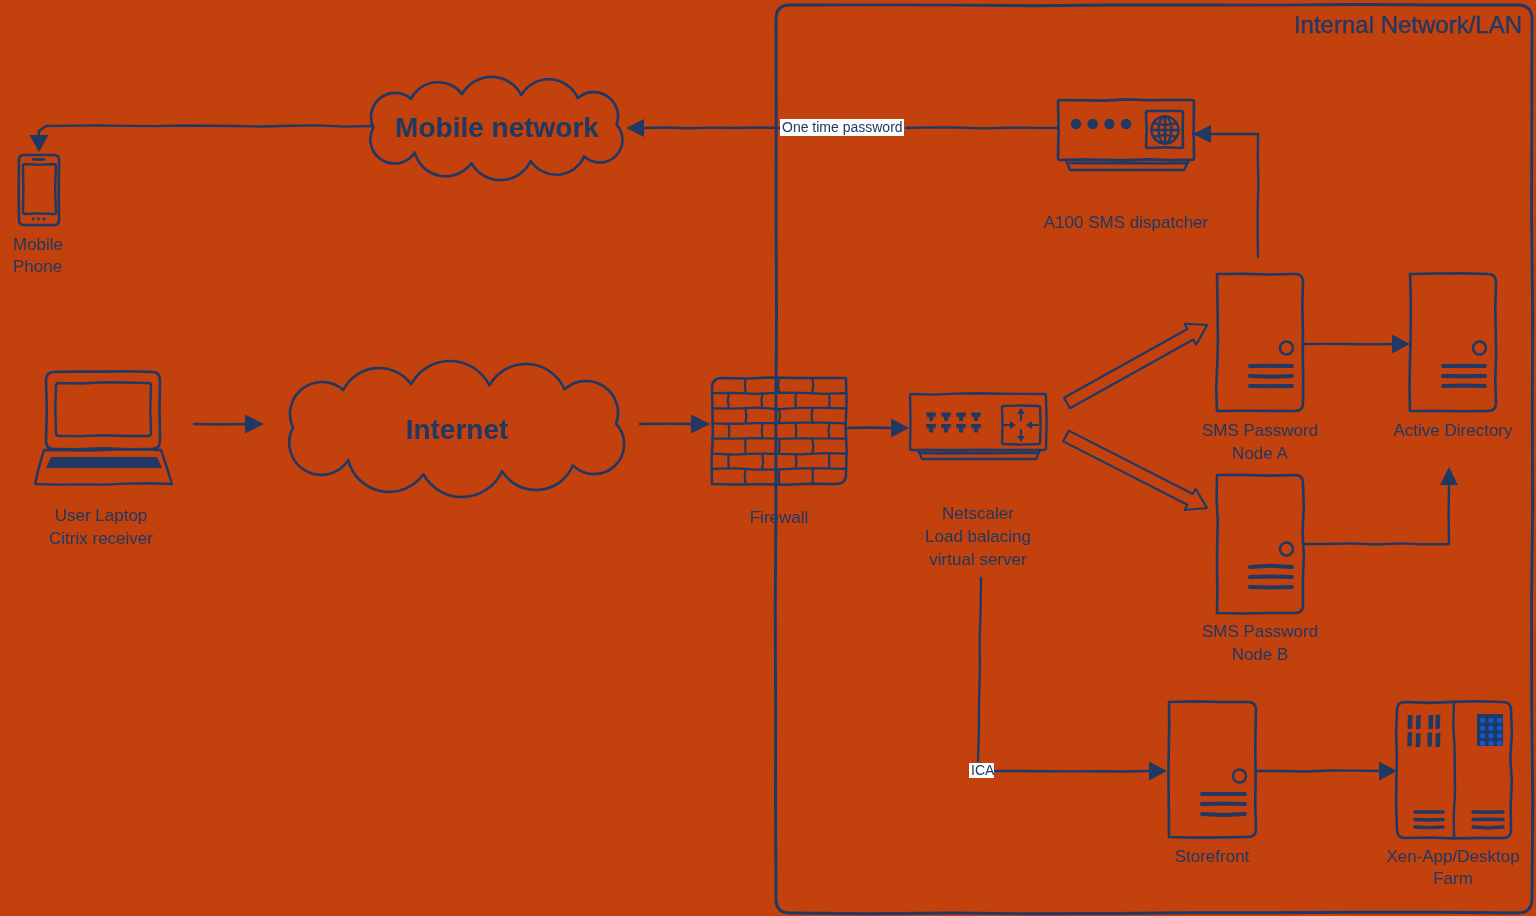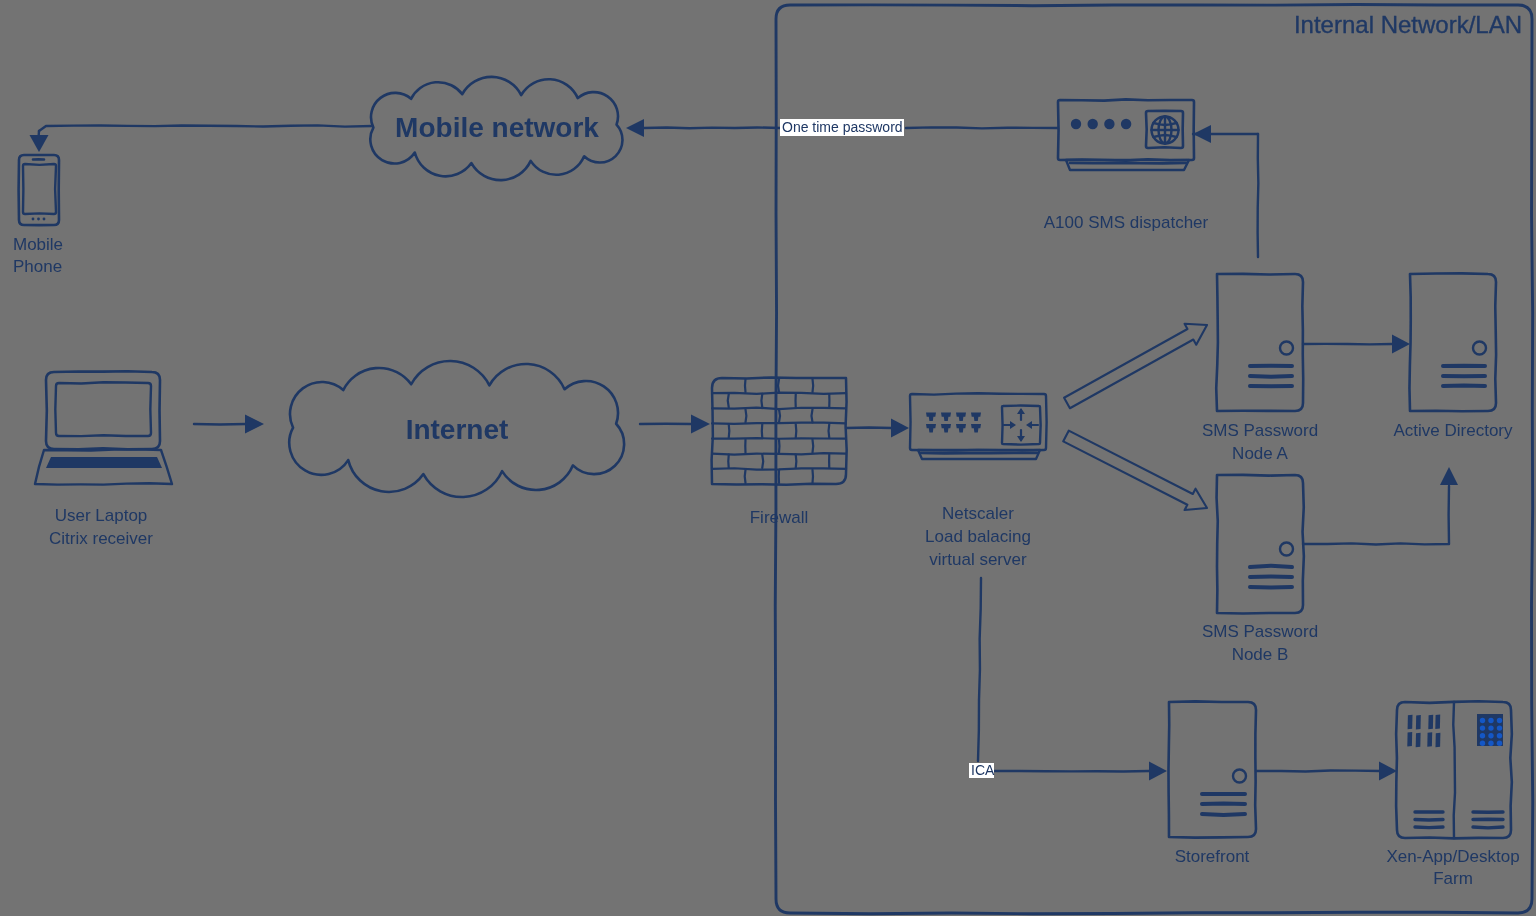--- a/index.html
+++ b/index.html
@@ -1,17 +1,17 @@
 <!DOCTYPE html>
 <html><head>
 <meta charset="utf-8">
 <style>
   html,body{margin:0;padding:0;background:#ffffff;}
   body{width:1536px;height:916px;overflow:hidden;font-family:"Liberation Sans",sans-serif;}
-  #stage{position:relative;width:1536px;height:916px;background:#737373;}
+  #stage{position:relative;width:1536px;height:916px;background:#c2410c;}
   svg{position:absolute;top:0;left:0;display:block;}
   text{white-space:pre;}
 </style>
 </head>
 <body>
 
 <div id="stage">
 <svg id="main" width="1536" height="916" viewBox="0 0 1536 916">
 <g>
 <path d="M790.00 5.00 L870.89 4.92 L951.78 5.10 L1032.67 5.68 L1113.56 4.95 L1194.44 5.01 L1275.33 5.14 L1356.22 4.50 L1437.11 5.02 L1518.00 5.00 Q1532.00 5.00 1532.00 19.00 L1531.79 116.78 L1531.53 214.56 L1532.65 312.33 L1532.31 410.11 L1532.65 507.89 L1531.50 605.67 L1531.69 703.44 L1532.73 801.22 L1532.00 899.00 Q1532.00 913.00 1518.00 913.00 L1437.11 912.23 L1356.22 912.26 L1275.33 912.75 L1194.44 912.82 L1113.56 913.55 L1032.67 913.78 L951.78 912.95 L870.89 913.70 L790.00 913.00 Q776.00 913.00 776.00 899.00 L775.50 801.22 L775.59 703.44 L775.25 605.67 L775.94 507.89 L775.90 410.11 L776.55 312.33 L776.03 214.56 L776.22 116.78 L776.00 19.00 Q776.00 5.00 790.00 5.00 Z" fill="none" stroke="#1F3864" stroke-width="2.9" stroke-linecap="round" stroke-linejoin="round"></path>

